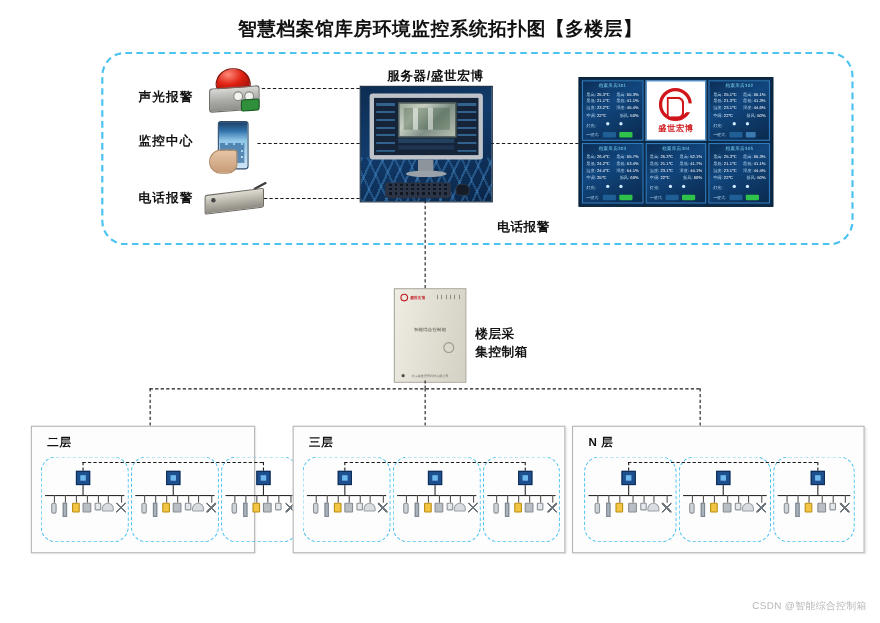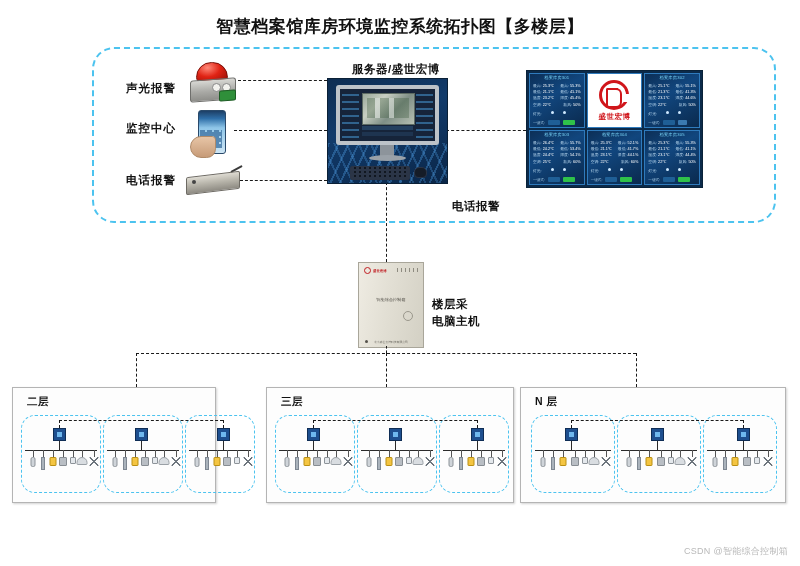--- a/index.html
+++ b/index.html
@@ -229,21 +229,21 @@
     position:absolute;left:432px;top:296px;font-size:11.5px;font-weight:bold;color:#111;
     line-height:17px;letter-spacing:.5px;white-space:nowrap;
   }
 
   
   .floor{
     position:absolute;top:387px;height:116px;
     background:#fdfdfd;border:1px solid #b4b4b4;box-sizing:border-box;
     box-shadow:1px 1px 2px rgba(0,0,0,.18);
   }
-  .f1{left:12px;width:204px;}
+  .f1{left:28px;width:204px;}
   .f2{left:266px;width:248px;font-family:Liberation Serif, serif;}
   .f3{left:520px;width:266px;}
   .floor .fl-title{
     position:absolute;left:14px;top:7px;font-size:10.5px;font-weight:bold;color:#111;
     letter-spacing:.5px;
   }
   .room{
     position:absolute;top:27px;height:78px;
     border:1.8px dashed #4cc3ef;border-radius:14px;box-sizing:border-box;
   }
@@ -510,21 +510,21 @@
       <span class="btxt">盛世宏博</span>
     </div>
     <div class="vents"></div>
     <div class="mid">智能综合控制箱</div>
     <div class="knob"></div>
     <div class="lamp"></div>
     <div class="foot">北京盛世宏博科技有限公司</div>
   </div>
   <div class="ctrl-label">
     <div>楼层采</div>
-    <div>电脑主机</div>
+    <div>集控制箱</div>
   </div>
 
   <div class="vdash" style="left:386px;top:346px;height:7px;"></div>
   <div class="hdash" style="left:136px;top:353px;width:500px;"></div>
   <div class="vdash" style="left:136px;top:353px;height:34px;"></div>
   <div class="vdash" style="left:386px;top:353px;height:34px;"></div>
   <div class="vdash" style="left:636px;top:353px;height:34px;"></div>
 
   <div class="floor f1">
     <div class="fl-title">二层</div>

